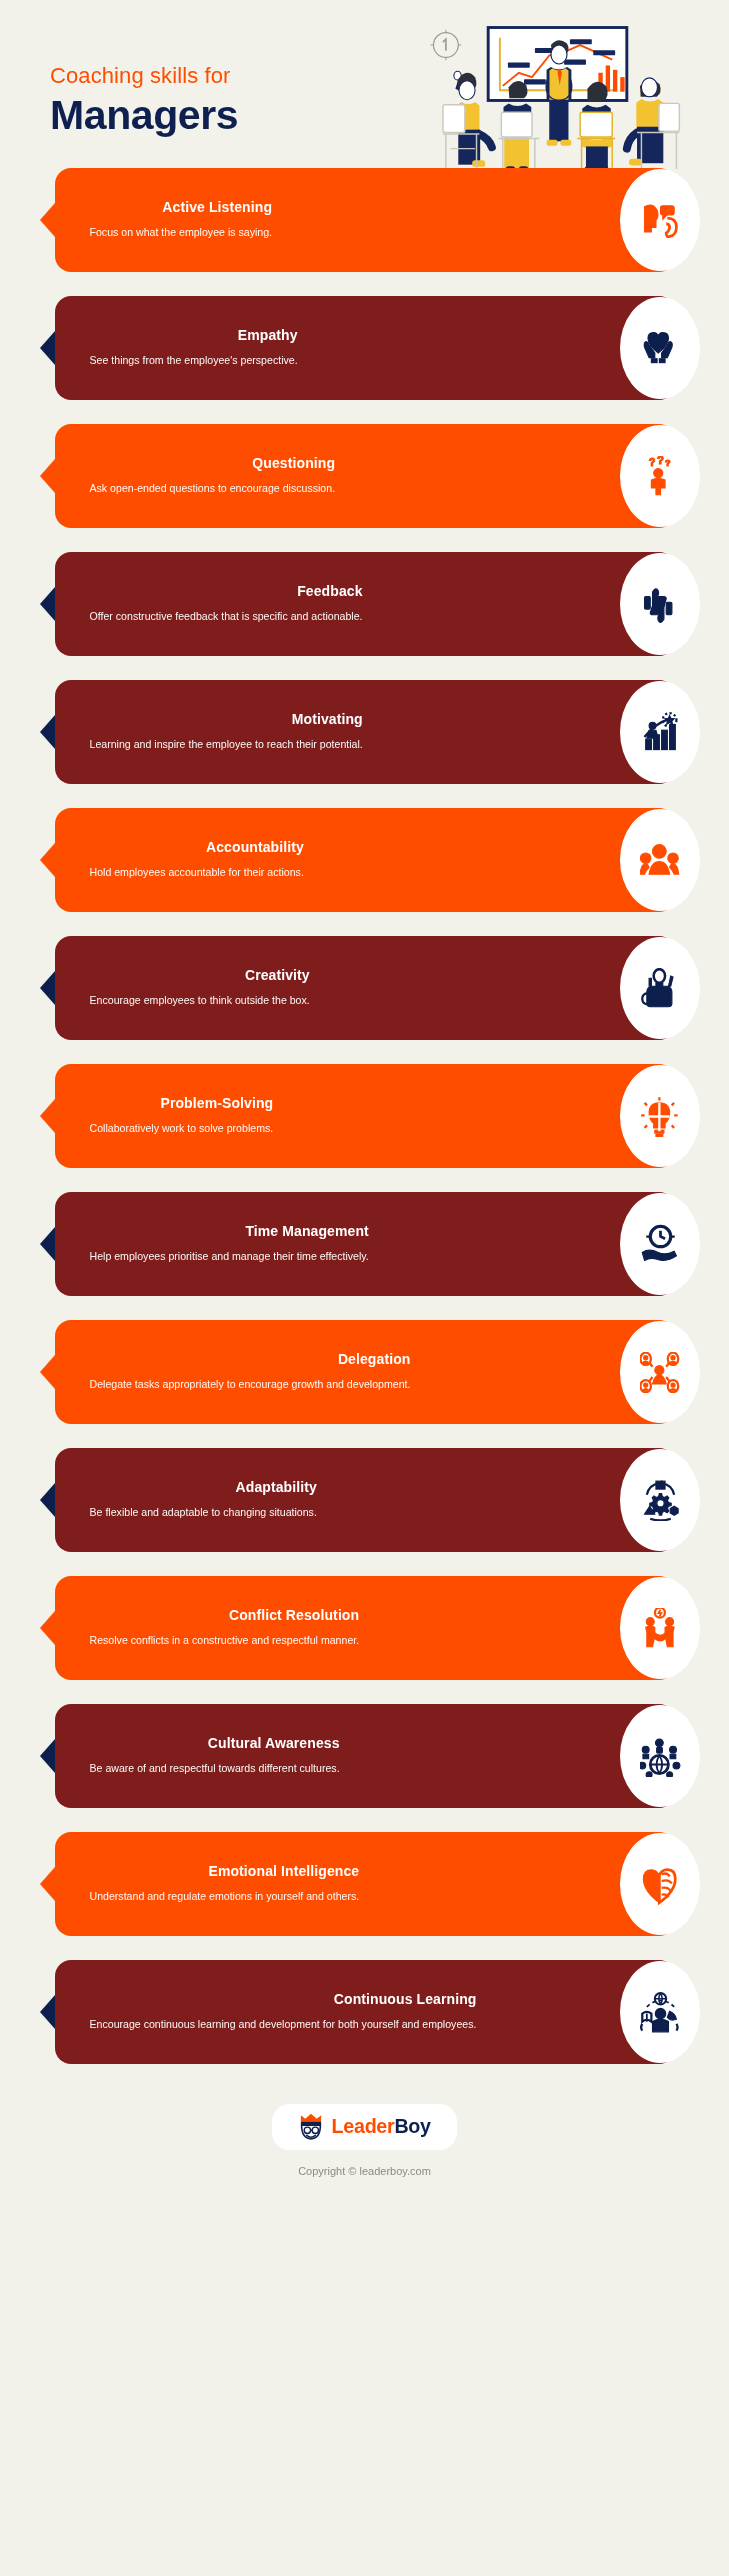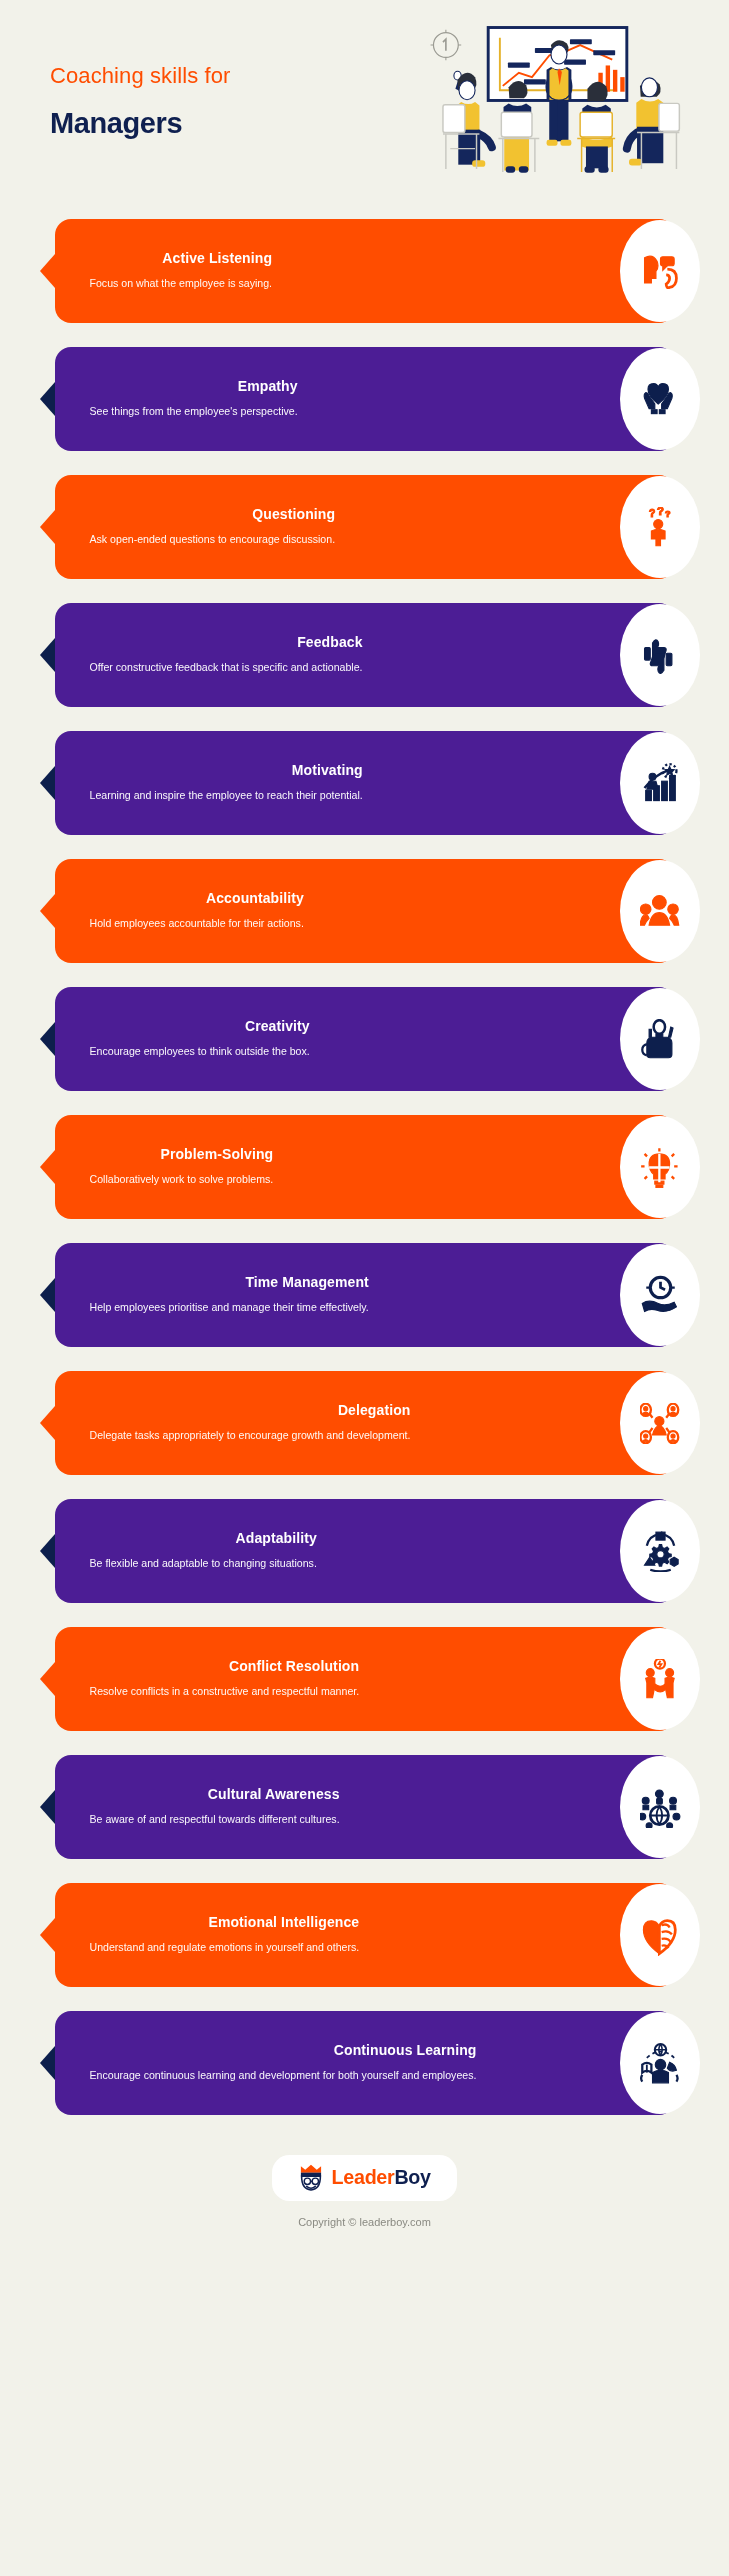--- a/index.html
+++ b/index.html
@@ -4,47 +4,47 @@
 <style>
   * { box-sizing: border-box; margin:0; padding:0; }
   html,body { background:#f2f2ea; }
   body {
     width:729px; height:2576px;
     font-family:"Liberation Sans", sans-serif;
     position:relative; overflow:hidden;
   }
 
   
-  .header { position:relative; height:219px; }
+  .header { position:relative; height:168px; }
   .title-block { position:absolute; left:50px; top:64px; }
   .title-line1 {
     font-size:22px; color:#ff4d00; font-weight:400;
     letter-spacing:0.1px; line-height:1.1;
   }
   .title-line2 {
-    font-size:29px; color:#0f2050; font-weight:700;
-    letter-spacing:-0.4px; line-height:1.12; margin-top:19px;
+    font-size:41px; color:#0f2050; font-weight:700;
+    letter-spacing:-0.4px; line-height:1.12; margin-top:5px;
   }
   .hero { position:absolute; right:16px; top:10.2px; width:292px; height:197px; }
   .hero svg { display:block; width:100%; height:100%; }
 
   
   .cards { position:relative; }
   .card {
     position:relative;
     margin:0 auto 24px auto;
     width:620px;            
     min-height:104px;
     border-radius:16px;
     display:flex; align-items:center;
     padding:13px 109px 13px 35px;
     text-align:right;
   }
   .card.orange { background:#ff4d00; }
-  .card.navy   { background:#4c1d95; }
+  .card.navy   { background:#7f1d1d; }
 
   
   .notch {
     position:absolute; left:-14.6px; top:50%;
     transform:translateY(-50%);
     width:0; height:0;
     border-top:17.5px solid transparent;
     border-bottom:17.5px solid transparent;
     border-right:15.3px solid #ff4d00;
   }

